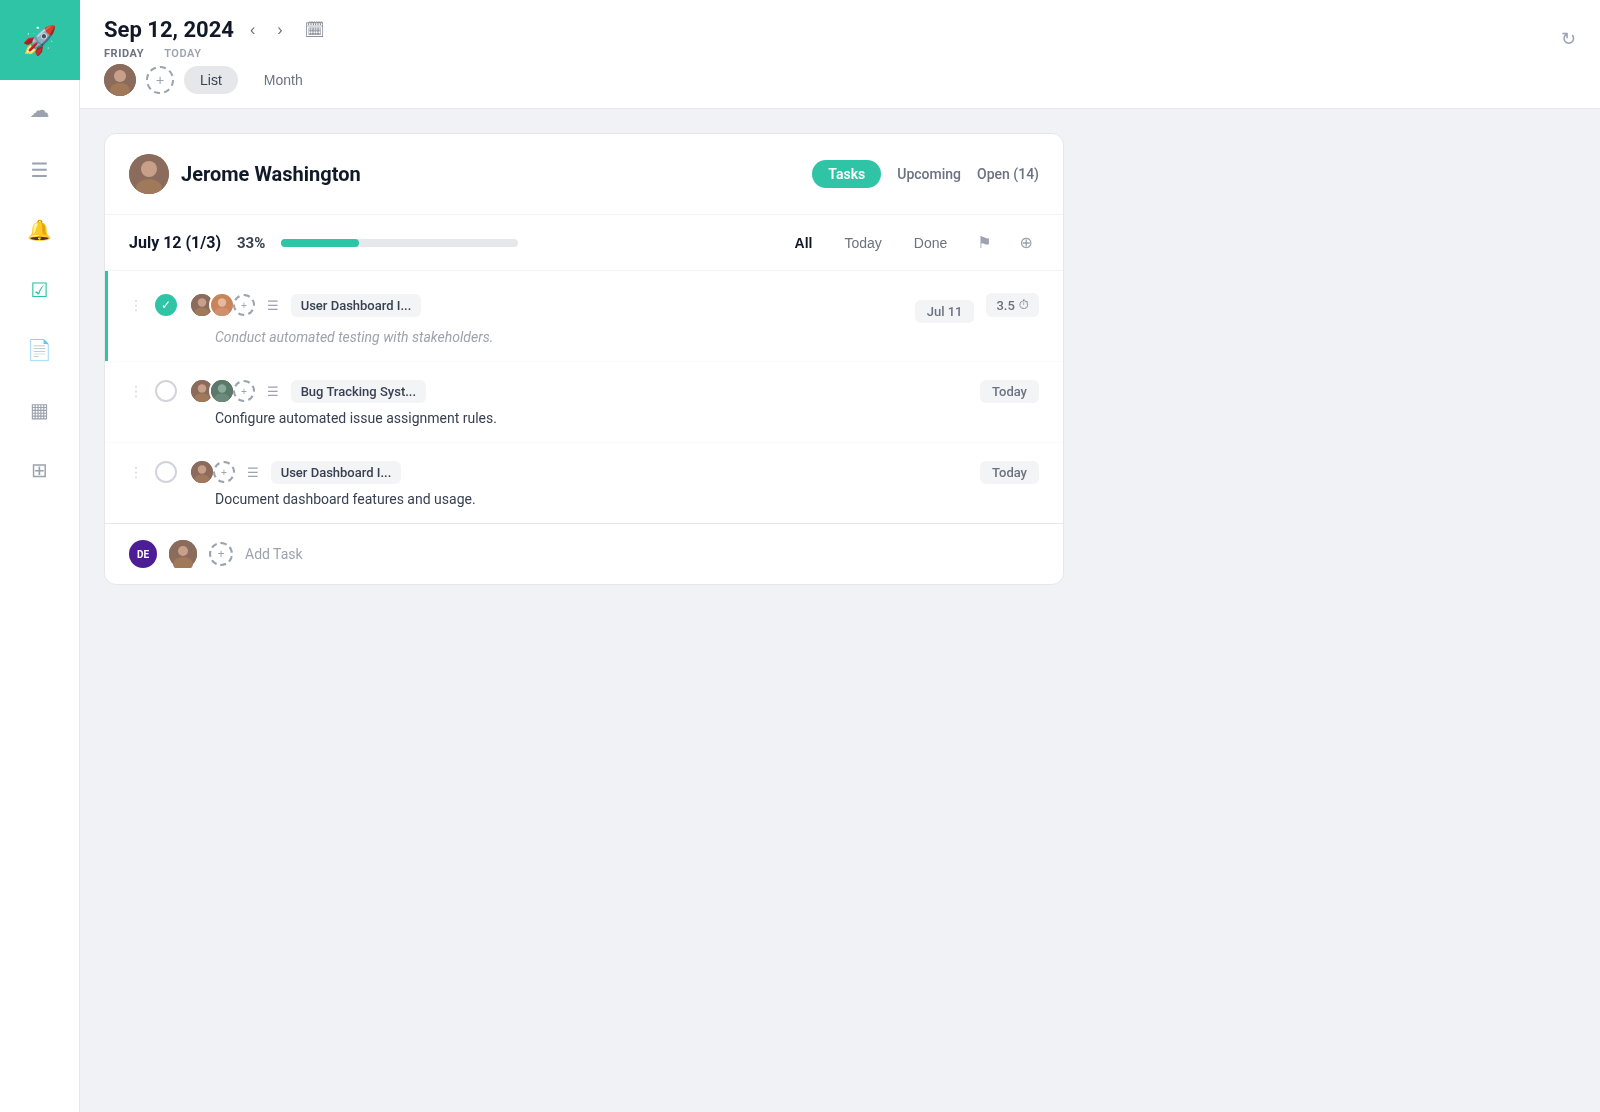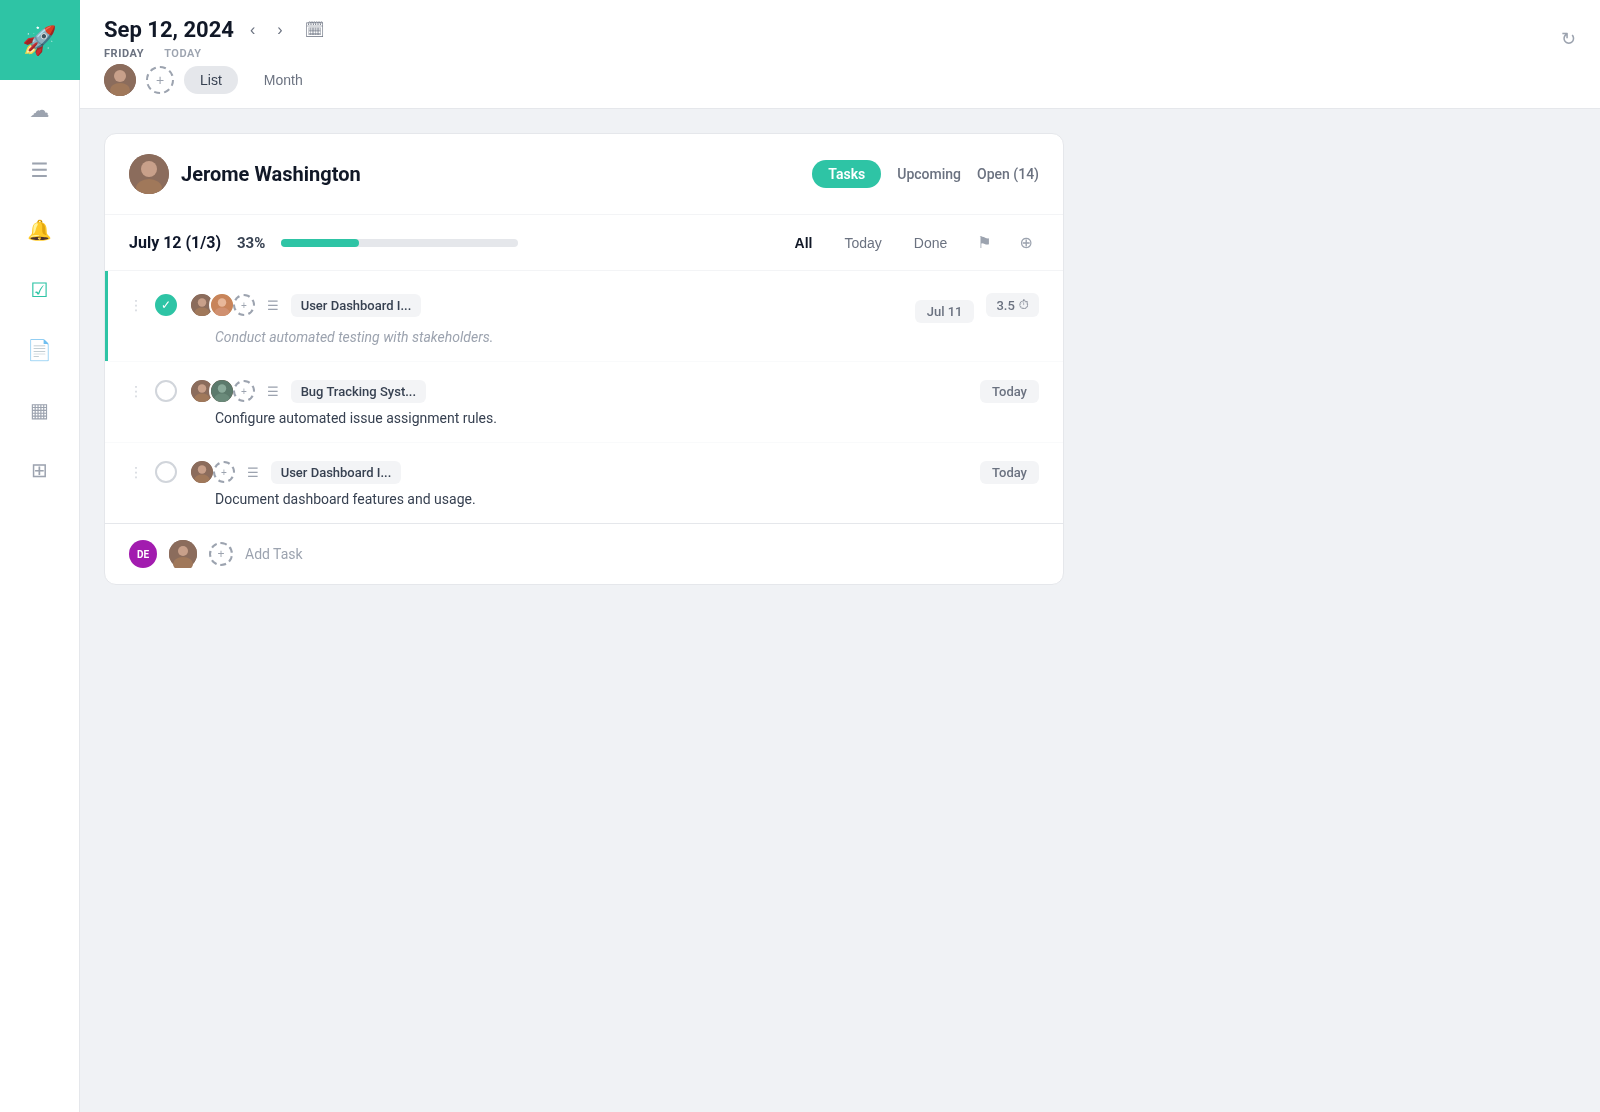--- a/index.html
+++ b/index.html
@@ -409,21 +409,21 @@
       padding: 16px 24px;
       border-top: 1px solid #e5e7eb;
       display: flex;
       align-items: center;
       gap: 12px;
     }
     .add-task-de {
       width: 28px;
       height: 28px;
       border-radius: 50%;
-      background: #a21caf;
+      background: #4c1d95;
       color: #fff;
       font-size: 10px;
       font-weight: 700;
       display: flex;
       align-items: center;
       justify-content: center;
     }
     .add-task-avatar {
       width: 28px;
       height: 28px;

